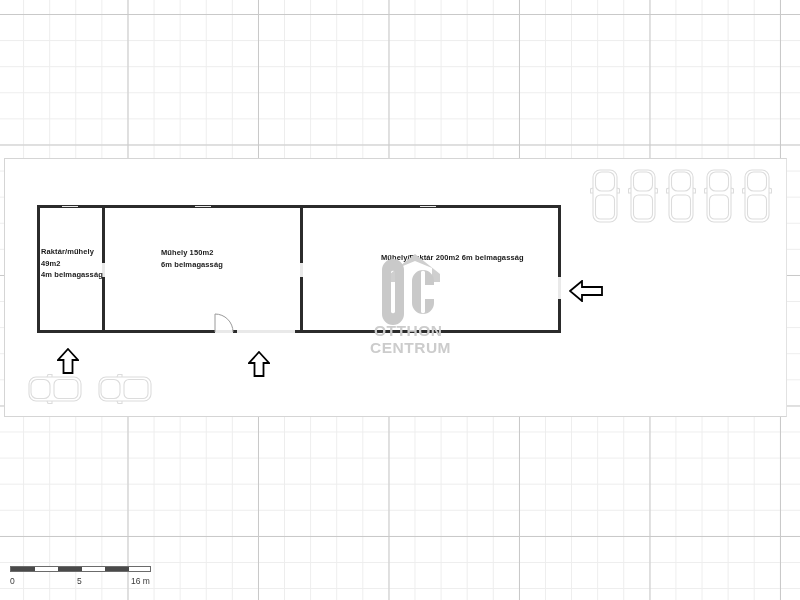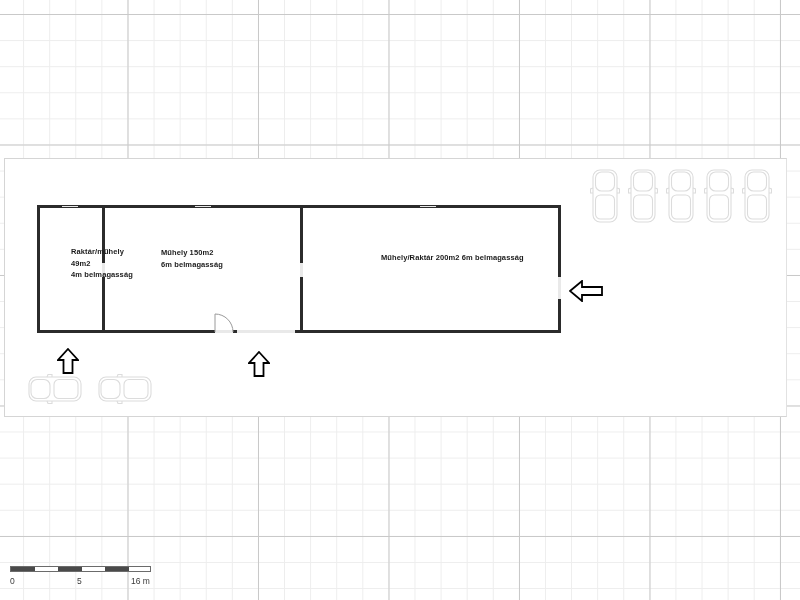--- a/index.html
+++ b/index.html
@@ -150,30 +150,46 @@
     <div class="wall-light" style="left:300px; top:263px; width:3px; height:14px;"></div>
 
     <div class="wall-light" style="left:62px; top:206px; width:16px; height:1px;"></div>
     <div class="wall-light" style="left:195px; top:206px; width:16px; height:1px;"></div>
     <div class="wall-light" style="left:420px; top:206px; width:16px; height:1px;"></div>
 
     <svg style="position:absolute; left:214px; top:313px; width:22px; height:20px; overflow:visible;">
       <path d="M 1 19 L 1 1 A 18 18 0 0 1 19 19" fill="none" stroke="#9a9a9a" stroke-width="1"></path>
     </svg>
 
-    <div class="room-label" style="left:41px; top:246px;padding-left:30px;">Raktár/műhely
+    <div class="room-label" style="left:41px; top:246px;">Raktár/műhely
 49m2
 4m belmagasság</div>
 
     <div class="room-label" style="left:161px; top:247px;">Műhely 150m2
 6m belmagasság</div>
 
     <div class="room-label" style="left:381px; top:252px;">Műhely/Raktár 200m2 6m belmagasság</div>
   </div>
 
+  <div id="watermark">
+    <svg width="110" height="105" viewBox="0 0 110 105">
+
+      <path d="M 30 22 L 55 2 L 80 22 L 80 30 L 72 30 L 72 16 L 55 9 L 38 16 L 38 30 L 30 30 Z" fill="#cfcfcf"></path>
+
+      <path d="M 22 18 L 22 62 A 11 11 0 0 0 44 62 L 44 18 A 11 11 0 0 0 22 18 Z
+               M 31 20 A 2.2 2.2 0 0 1 35 20 L 35 60 A 2.2 2.2 0 0 1 31 60 Z" fill="#c9c9c9" fill-rule="evenodd"></path>
+
+      <path d="M 52 29 A 11 11 0 0 1 74 29 L 74 33 L 65 33 L 65 20 A 2.2 2.2 0 0 0 61 20
+               L 61 60 A 2.2 2.2 0 0 0 65 60 L 65 47 L 74 47 L 74 51 A 11 11 0 0 1 52 51 Z" fill="#c9c9c9"></path>
+
+      <text x="14" y="84" font-family="'Liberation Sans', sans-serif" font-size="15.5" font-weight="bold" fill="#cccccc" letter-spacing="0.5">OTTHON</text>
+
+      <text x="10" y="101" font-family="'Liberation Sans', sans-serif" font-size="15.5" font-weight="bold" fill="#cccccc" letter-spacing="0.5">CENTRUM</text>
+    </svg>
+  </div>
 
   <svg class="arrow" style="left:57px; top:348px;" width="22" height="26" viewBox="0 0 22 26">
     <path d="M 11 1 L 21 12 L 15.5 12 L 15.5 25 L 6.5 25 L 6.5 12 L 1 12 Z" fill="#ffffff" stroke="#000000" stroke-width="1.8" stroke-linejoin="miter"></path>
   </svg>
 
   <svg class="arrow" style="left:248px; top:351px;" width="22" height="26" viewBox="0 0 22 26">
     <path d="M 11 1 L 21 12 L 15.5 12 L 15.5 25 L 6.5 25 L 6.5 12 L 1 12 Z" fill="#ffffff" stroke="#000000" stroke-width="1.8" stroke-linejoin="miter"></path>
   </svg>
 
   <svg class="arrow" style="left:569px; top:280px;" width="34" height="22" viewBox="0 0 34 22">

